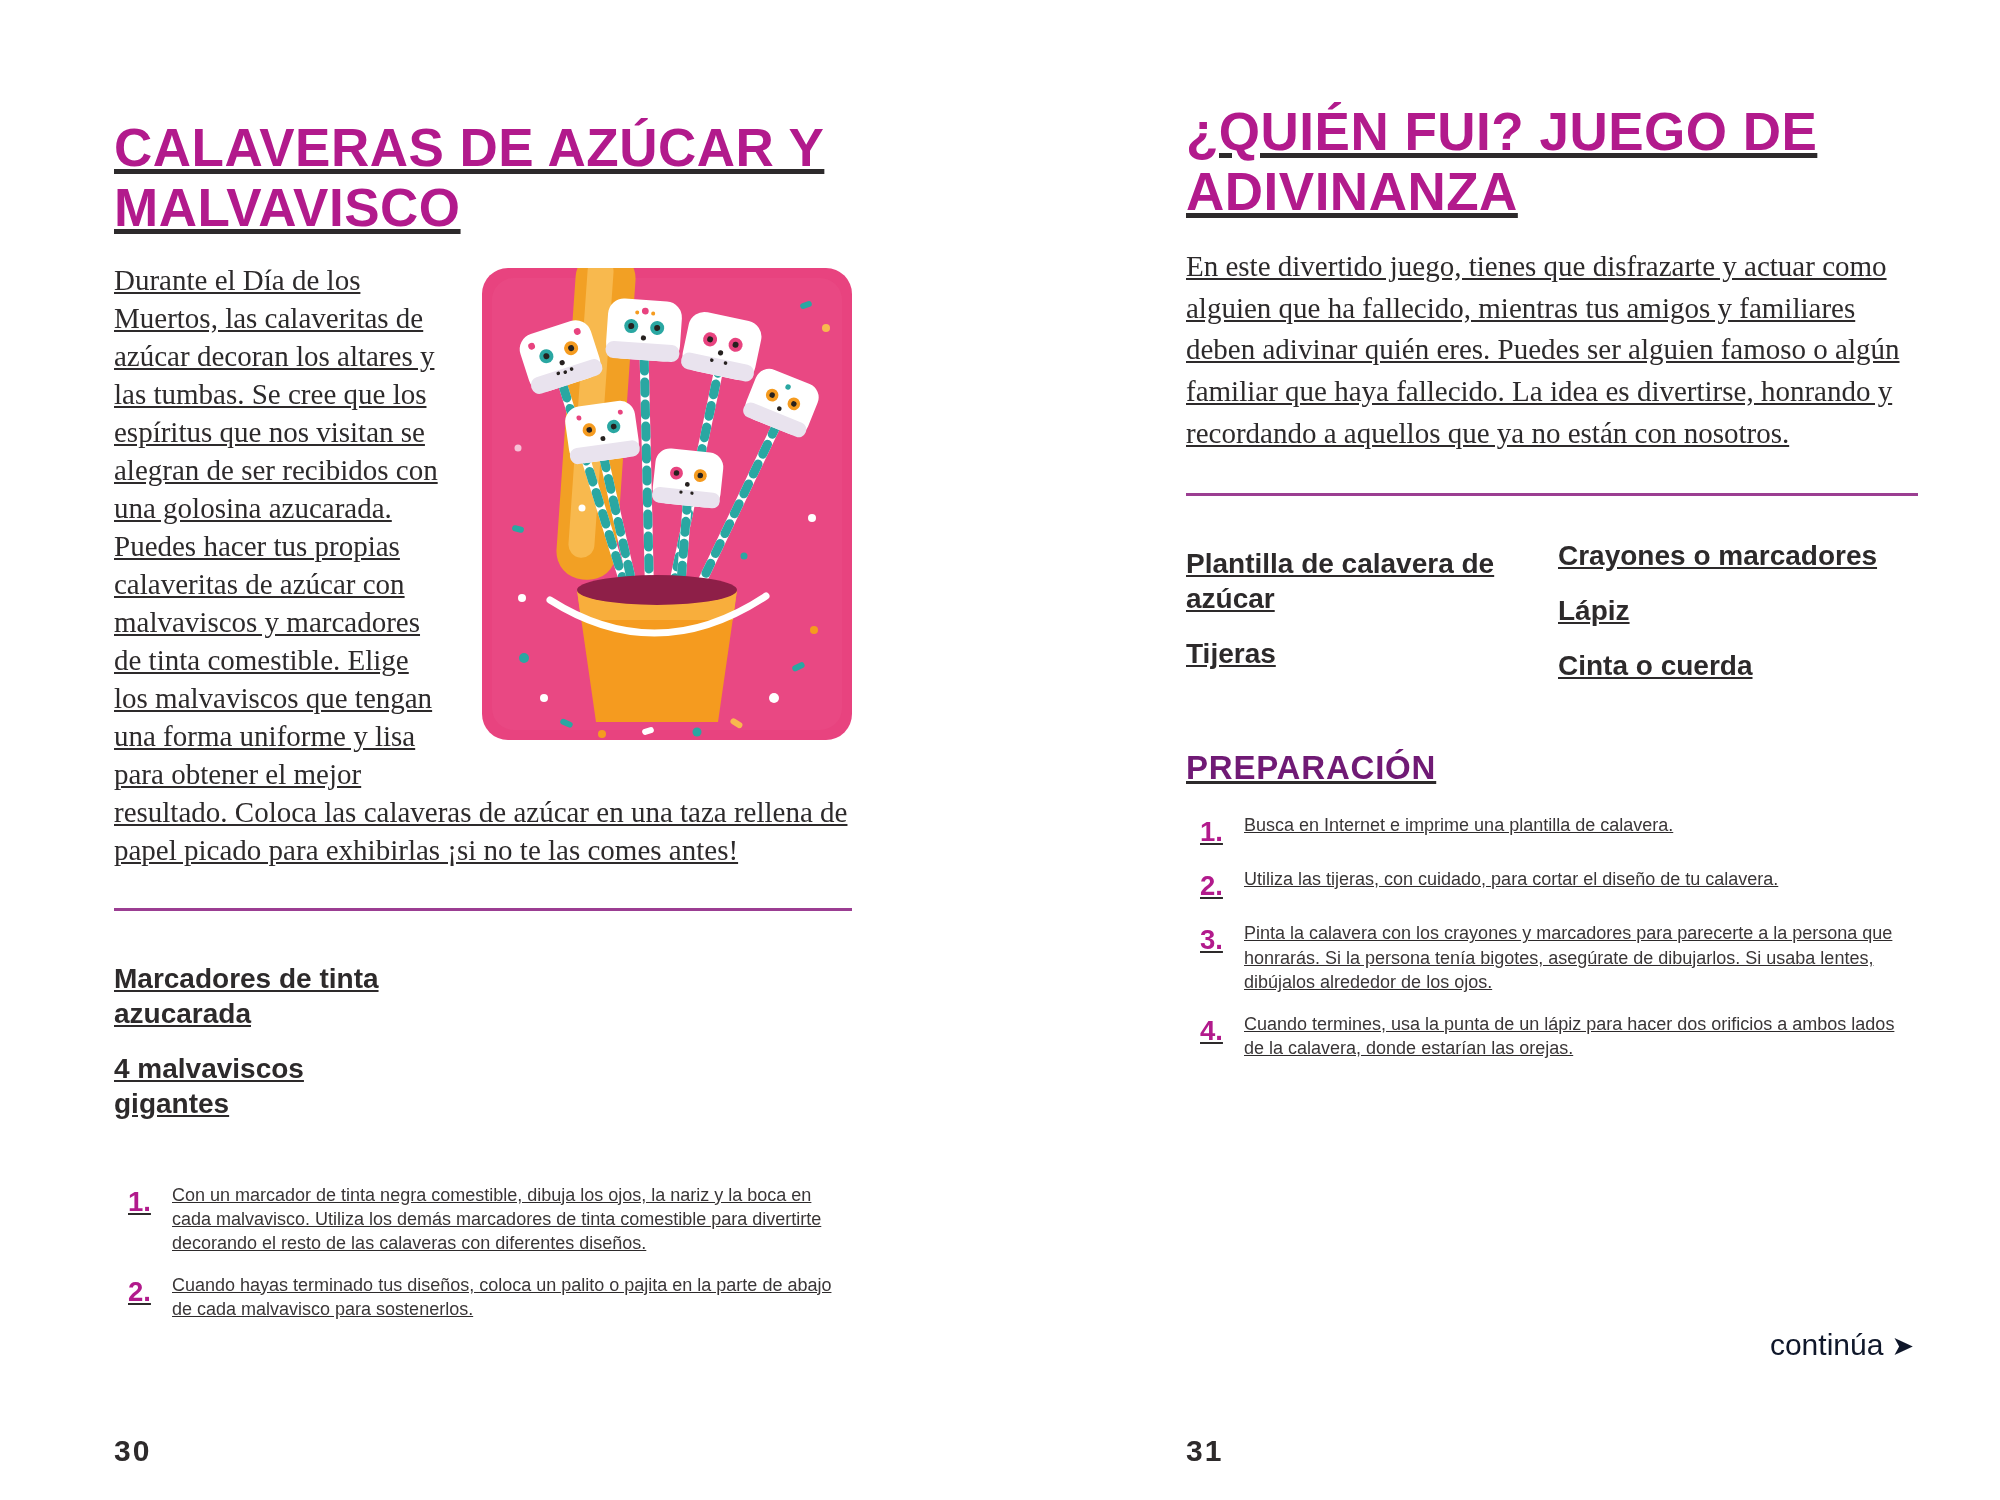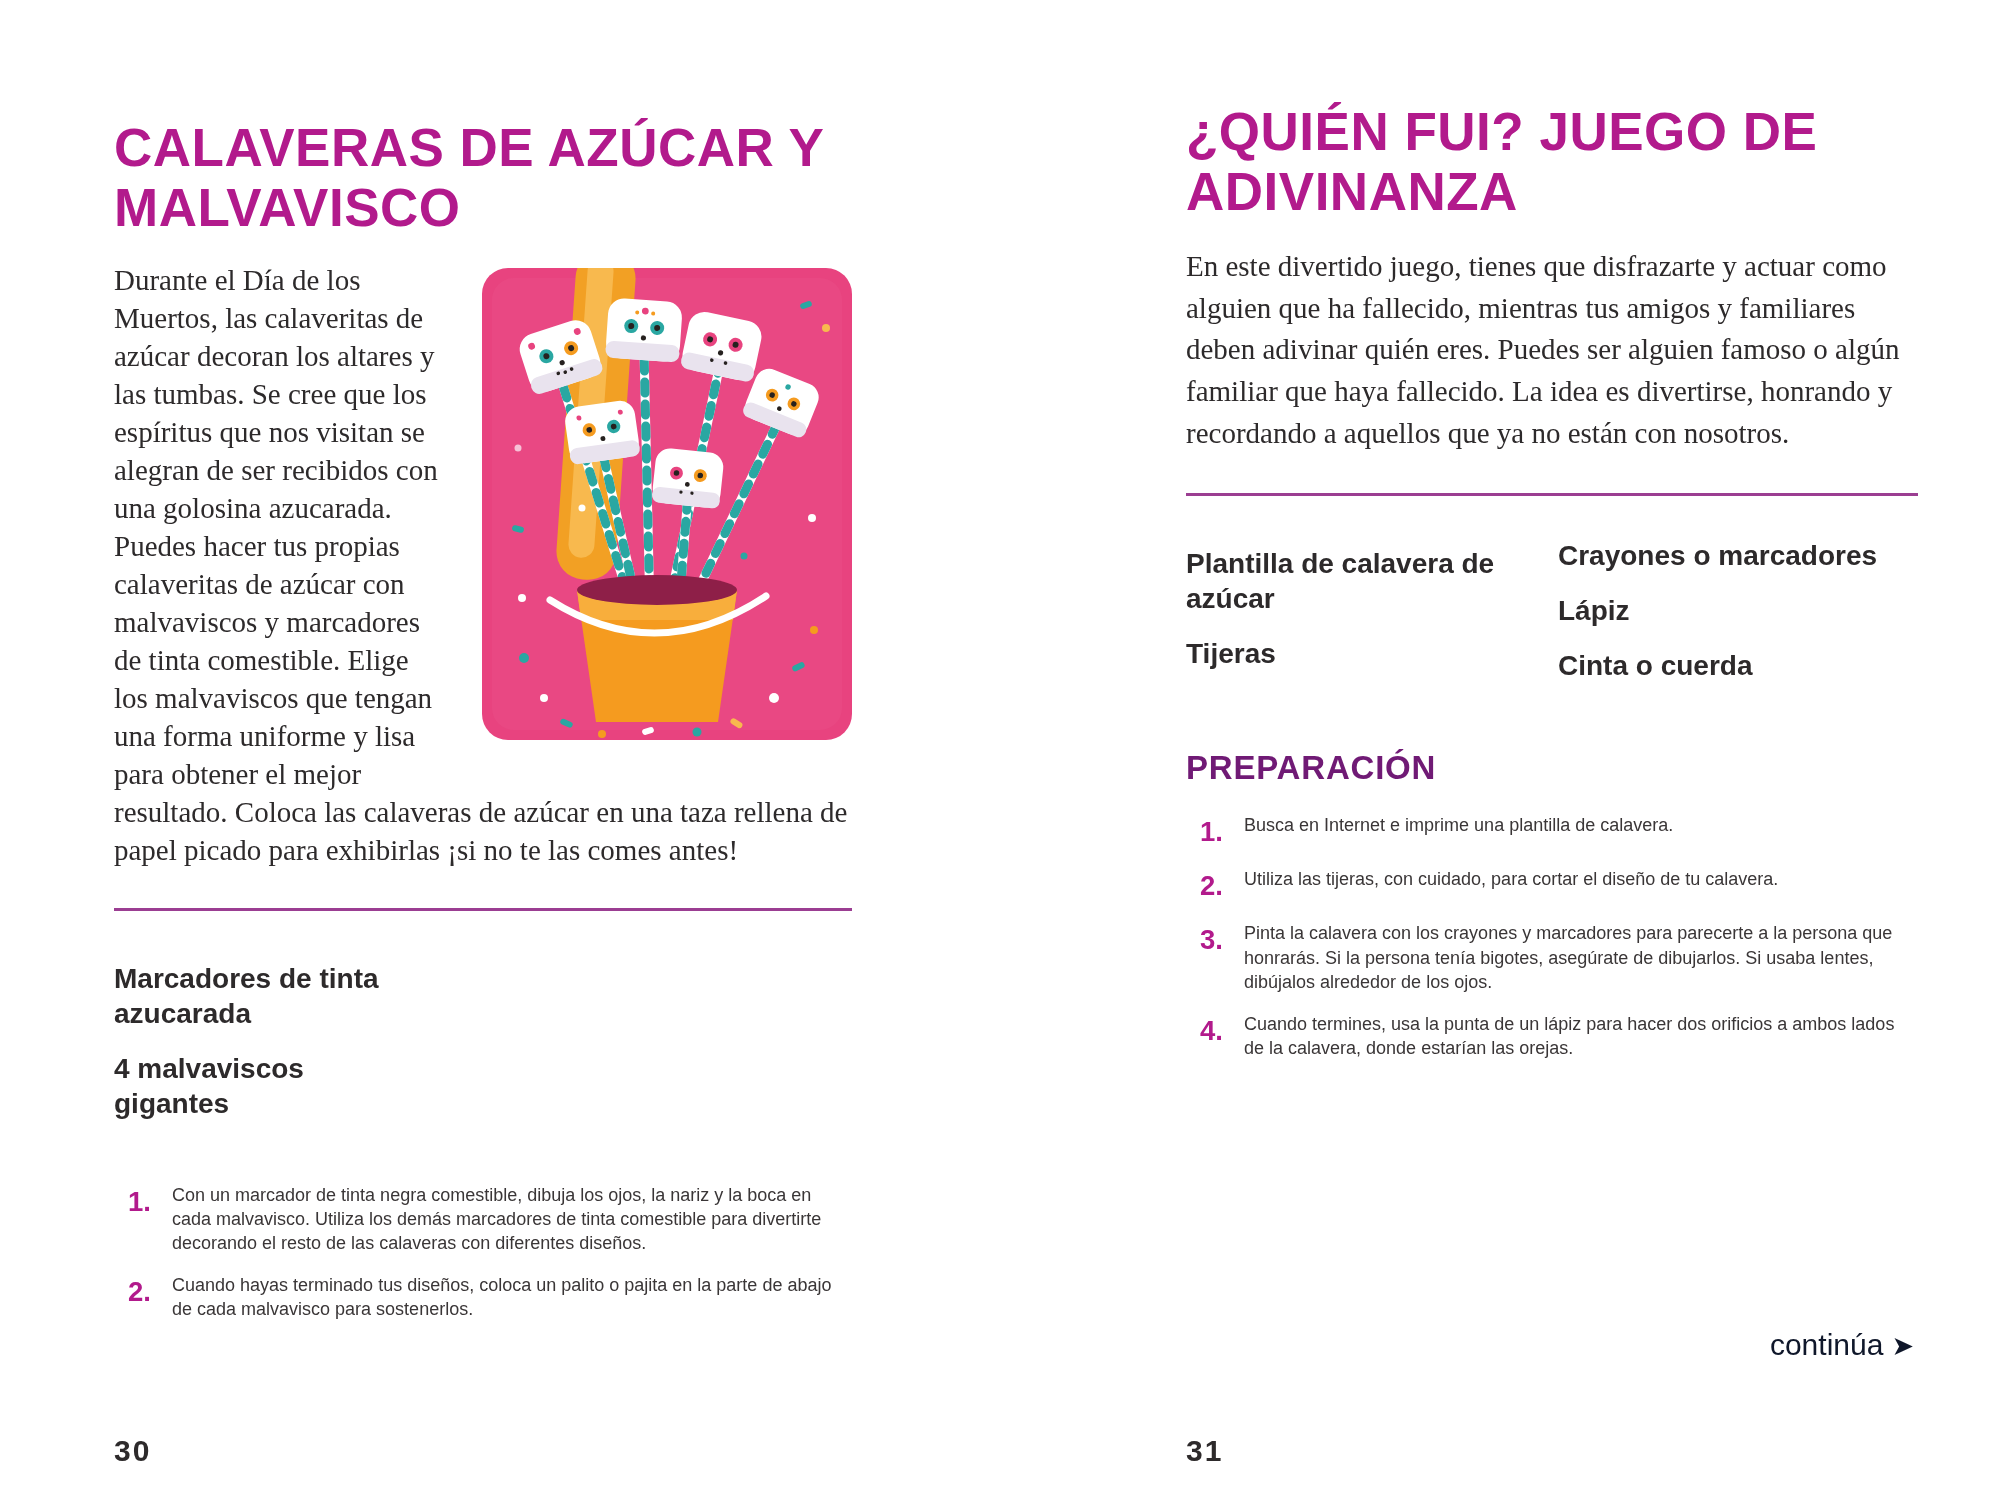--- a/index.html
+++ b/index.html
@@ -4,21 +4,21 @@
 <style>
   html,body { margin:0; padding:0; }
   body {
     width:2000px; height:1500px; overflow:hidden;
     background:#ffffff;
     font-family:"Liberation Sans", sans-serif;
     color:#2d2a2b;
     position:relative;
   }
   .spread { display:flex; width:2000px; height:1500px; }
-  .page { width:1000px; height:1500px; position:relative; box-sizing:border-box; }
+  .page { width:1000px; height:1500px; position:relative; box-sizing:border-box;text-decoration:underline; }
   .page-left  { padding:118px 148px 0 114px; }
   .page-right { padding:102px 82px 0 186px; }
 
   .title {
     font-weight:bold;
     font-size:53px;
     line-height:1.13;
     letter-spacing:0.5px;
     color:#b21a8c;
     margin:0 0 24px 0;

